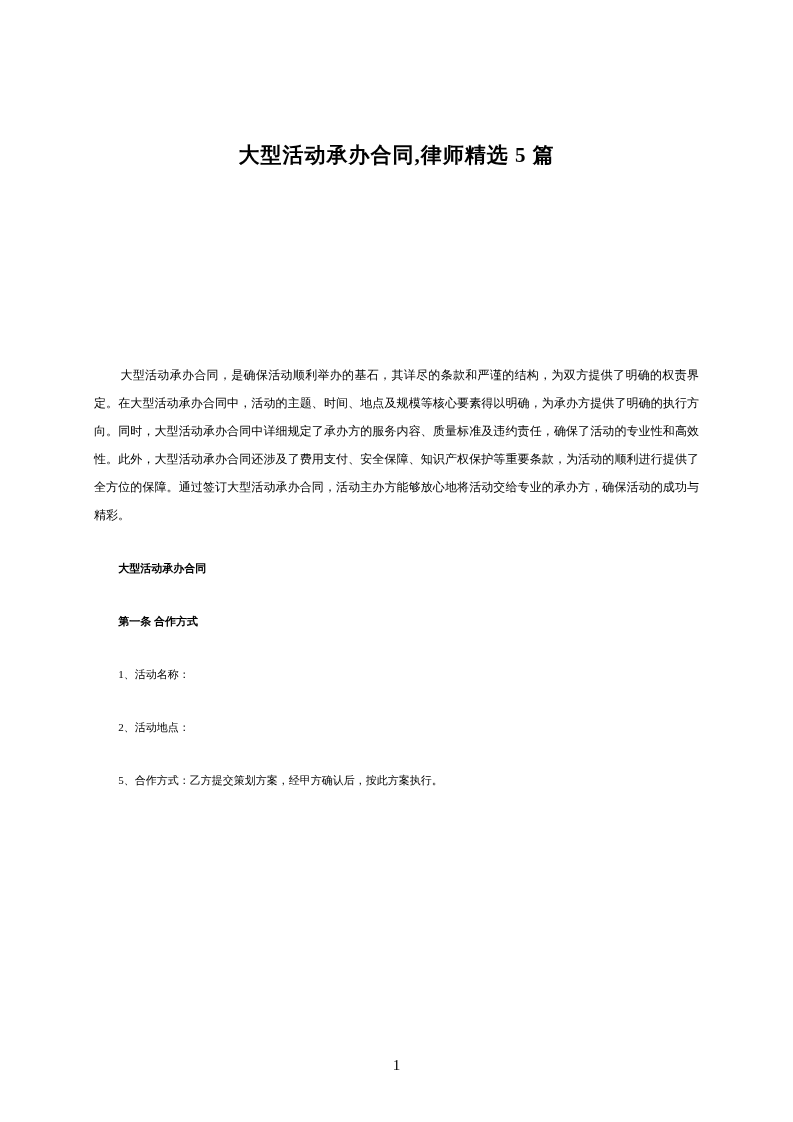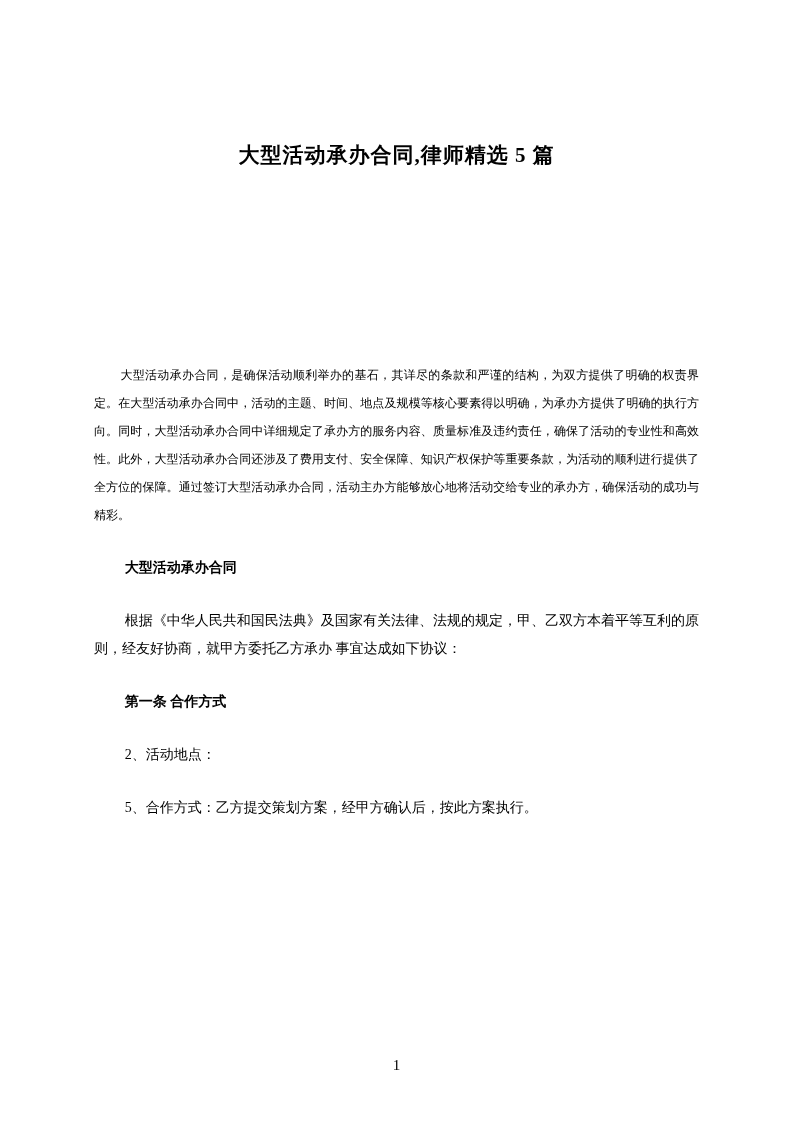--- a/index.html
+++ b/index.html
@@ -33,21 +33,21 @@
   .intro {
     margin: 193px 0 0 0;
     font-size: 12px;
     line-height: 28px;
     text-align: justify;
     text-justify: inter-ideograph;
     text-indent: 2.2em;
   }
   .para {
     margin: 25px 0 0 0;
-    font-size: 14px;
+    font-size: 11px;
     line-height: 28px;
     text-align: justify;
     text-justify: inter-ideograph;
     text-indent: 2.2em;
   }
   .bold {
     font-weight: bold;
   }
   .page-number {
     position: absolute;
@@ -66,24 +66,24 @@
   <div class="content">
 
     <h1 class="doc-title">大型活动承办合同,律师精选 5 篇</h1>
 
     <p class="intro">大型活动承办合同，是确保活动顺利举办的基石，其详尽的条款和严谨的结构，为双方提供了明确的权责界定。在大型活动承办合同中，活动的主题、时间、地点及规模等核心要素得以明确，为承办方提供了明确的执行方向。同时，大型活动承办合同中详细规定了承办方的服务内容、质量标准及违约责任，确保了活动的专业性和高效性。此外，大型活动承办合同还涉及了费用支付、安全保障、知识产权保护等重要条款，为活动的顺利进行提供了全方位的保障。通过签订大型活动承办合同，活动主办方能够放心地将活动交给专业的承办方，确保活动的成功与精彩。</p>
 
     <p class="para bold">大型活动承办合同</p>
 
 
 
-    <p class="para">根据《中华人民共和国民法典》及国家有关法律、法规的规定，甲、乙双方本着平等互利的原则，经友好协商，就甲方委托乙方承办 事宜达成如下协议：</p>
 
     <p class="para bold">第一条 合作方式</p>
 
+    <p class="para">1、活动名称：</p>
 
     <p class="para">2、活动地点：</p>
 
     <p class="para">5、合作方式：乙方提交策划方案，经甲方确认后，按此方案执行。</p>
 
   </div>
 
   <div class="page-number">1</div>
 </div>
 

